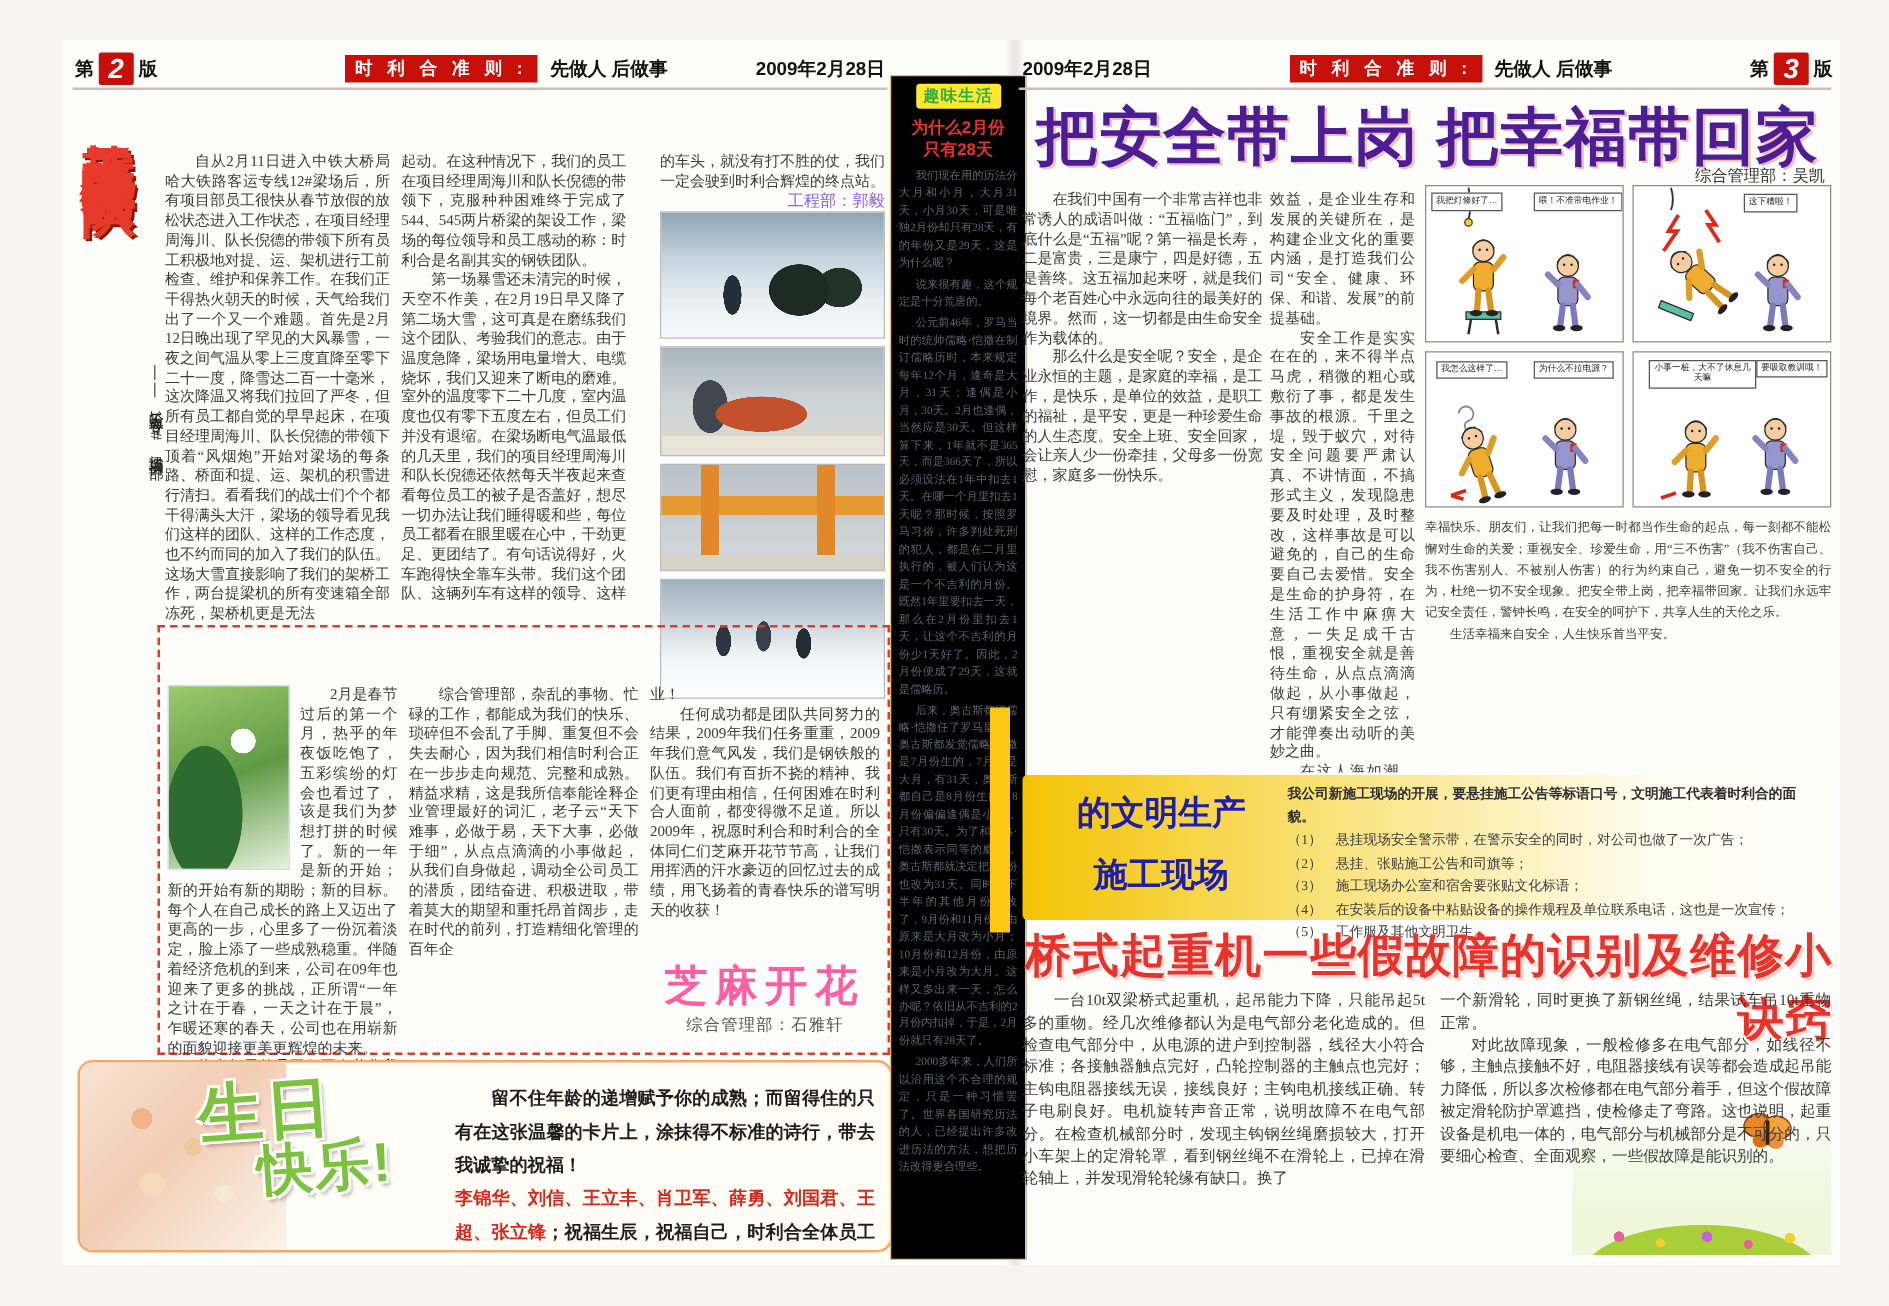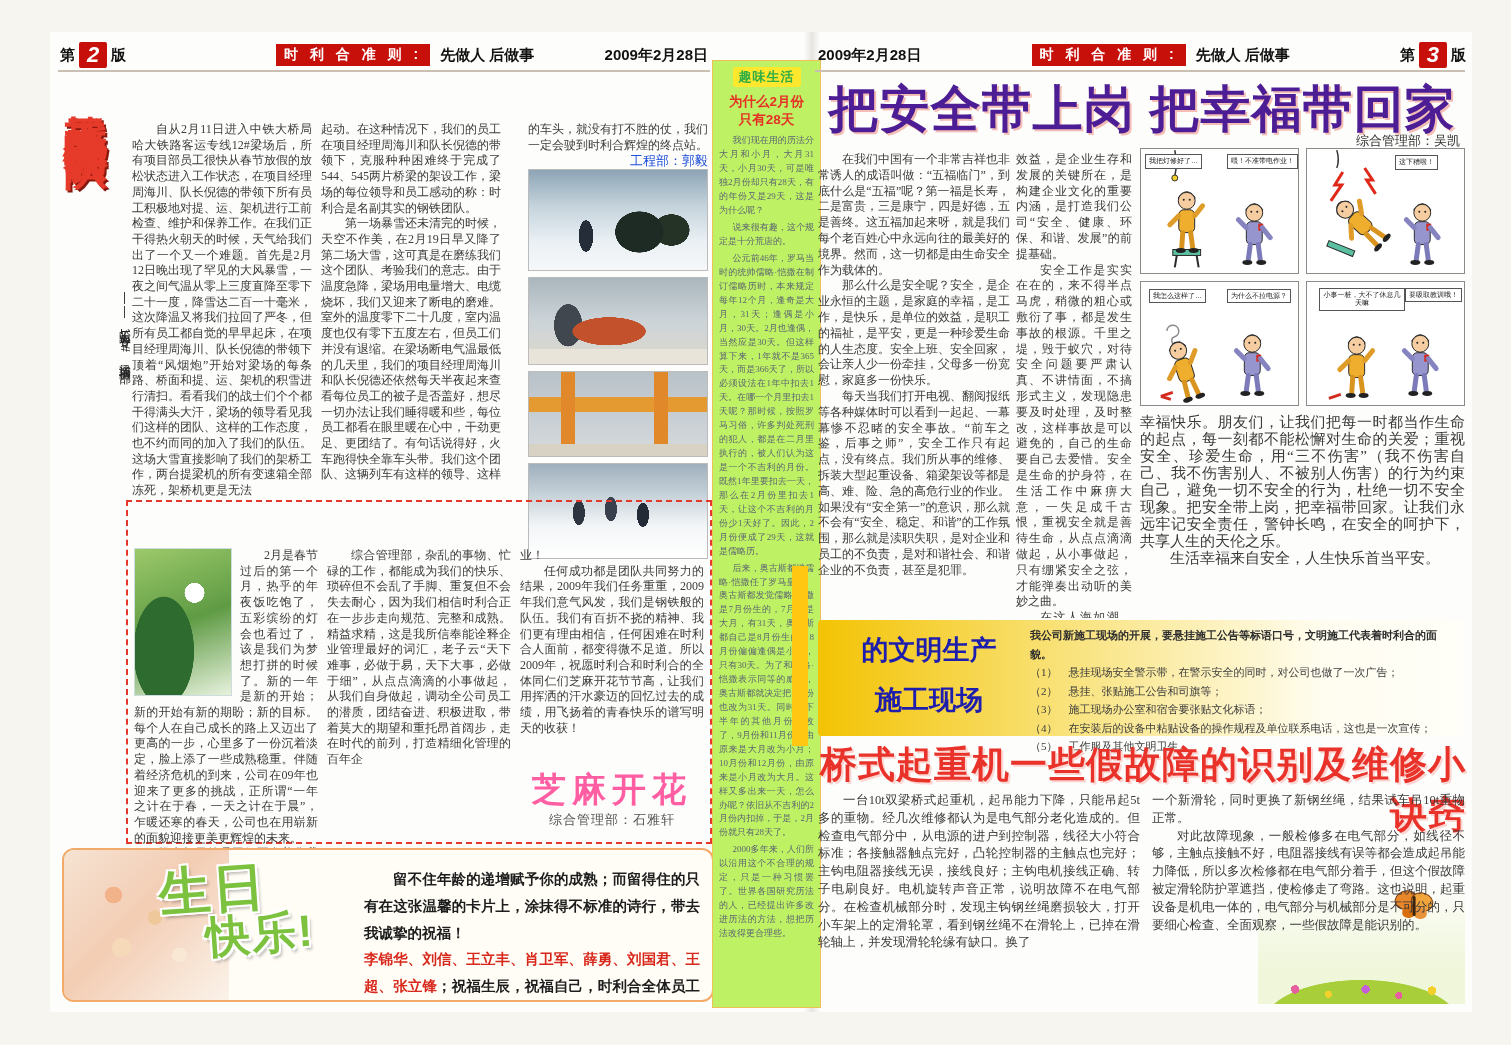--- a/index.html
+++ b/index.html
@@ -20,21 +20,21 @@
   
   .vtitle{position:absolute;left:57px;top:80px;height:450px;writing-mode:vertical-rl;
           font-family:"Liberation Sans","DejaVu Sans",sans-serif;font-weight:900;font-size:44px;
           color:#e63a2a;letter-spacing:4px;text-shadow:2px 2px 0 #87170c;}
   .vsub{position:absolute;left:116px;top:292px;height:240px;writing-mode:vertical-rl;
         font-size:12px;color:#222;letter-spacing:2px;font-family:"Liberation Sans",sans-serif;}
   .cols{position:absolute;display:flex;}
   .col{font-size:12px;line-height:15.7px;text-align:justify;color:#3a3a3a;margin-top:38px;}
   .col p{margin:0;}
   .col p.ind{text-indent:2em;}
-  .byline{text-align:right;font-size:13px;margin:4px 0 8px;color:#1d4ed8;}
+  .byline{text-align:right;font-size:13px;margin:4px 0 8px;color:#8b5cf6;}
   .photo{border:1px solid #bbb;margin-bottom:6px;}
   .ph-snowyard{height:100px;background:
       radial-gradient(ellipse 12px 26px at 32% 66%,#242d38 60%,transparent 61%),
       radial-gradient(ellipse 40px 34px at 62% 62%,#1e2b24 60%,transparent 61%),
       radial-gradient(ellipse 30px 26px at 80% 60%,#253326 60%,transparent 61%),
       linear-gradient(180deg,#8da4b5 0%,#c3d2db 35%,#e9eff3 70%,#f6f8fa 100%);}
   .ph-redmachine{height:86px;background:
       linear-gradient(0deg,#e8e4da 0%,#e8e4da 18%,transparent 18%),
       radial-gradient(ellipse 52px 20px at 45% 62%,#c2512c 70%,transparent 71%),
       radial-gradient(ellipse 20px 30px at 22% 55%,#41474f 70%,transparent 71%),
@@ -70,21 +70,21 @@
         linear-gradient(135deg,#f6e3d2 0%,#f3cdb4 45%,#fbf3ea 100%);}
   .bday-art{position:absolute;left:96px;top:10px;width:200px;font-family:"Liberation Sans",sans-serif;
         font-weight:900;color:#7cc23e;transform:rotate(-4deg);line-height:1.0;
         text-shadow:-2px -2px 0 #fff,2px -2px 0 #fff,-2px 2px 0 #fff,2px 2px 0 #fff,3px 4px 3px rgba(0,0,0,.25);}
   .bday-art .l1{font-size:52px;letter-spacing:2px;}
   .bday-art .l2{font-size:44px;margin-left:44px;letter-spacing:2px;}
   .bday-text{position:absolute;left:300px;top:16px;width:336px;font-size:14.5px;line-height:1.85;
         color:#1d1d1d;text-align:justify;font-weight:600;}
   .bday-text .names{color:#d8281c;font-weight:bold;}
   
-  .midcol{position:absolute;left:712px;top:60px;width:109px;height:948px;background:#bef264;
+  .midcol{position:absolute;left:712px;top:60px;width:109px;height:948px;background:#000000;
           border:1px solid #eec05a;box-sizing:border-box;padding:6px 6px;overflow:hidden;}
   .badge{display:block;margin:0 auto 6px;width:fit-content;background:#ffe72e;color:#2fae46;
          font-family:"Liberation Sans",sans-serif;font-weight:900;font-size:13px;padding:1px 6px;
          border-radius:3px;letter-spacing:1px;}
   .midtitle{color:#e63226;font-weight:900;font-size:13.5px;text-align:center;line-height:1.35;
             font-family:"Liberation Sans",sans-serif;margin-bottom:5px;}
   .midcol p{font-size:9px;line-height:1.55;color:#5d6572;text-align:justify;margin:0 0 3px;text-indent:1.5em;}
   .accentbar{position:absolute;left:792px;top:566px;width:16px;height:180px;background:#ffc612;}
   
   .bighead{position:absolute;left:818px;top:76px;width:648px;text-align:center;
@@ -223,21 +223,20 @@
     <span>版</span>
   </div>
   <div class="rule" style="left:815px;top:70px;width:650px;"></div>
 
   <div class="bighead">把安全带上岗 把幸福带回家</div>
   <div class="bighead-by">综合管理部：吴凯</div>
 
   <div class="rcol" style="left:818px;top:152px;width:192px;">
     <p class="ind">在我们中国有一个非常吉祥也非常诱人的成语叫做：“五福临门”，到底什么是“五福”呢？第一福是长寿，二是富贵，三是康宁，四是好德，五是善终。这五福加起来呀，就是我们每个老百姓心中永远向往的最美好的境界。然而，这一切都是由生命安全作为载体的。</p>
     <p class="ind">那么什么是安全呢？安全，是企业永恒的主题，是家庭的幸福，是工作，是快乐，是单位的效益，是职工的福祉，是平安，更是一种珍爱生命的人生态度。安全上班、安全回家，会让亲人少一份牵挂，父母多一份宽慰，家庭多一份快乐。</p>
-    <p class="ind">每天当我们打开电视、翻阅报纸等各种媒体时可以看到一起起、一幕幕惨不忍睹的安全事故。“前车之鉴，后事之师”，安全工作只有起点，没有终点。我们所从事的维修、拆装大型起重设备、箱梁架设等都是高、难、险、急的高危行业的作业。如果没有“安全第一”的意识，那么就不会有“安全、稳定、和谐”的工作氛围，那么就是渎职失职，是对企业和员工的不负责，是对和谐社会、和谐企业的不负责，甚至是犯罪。</p>
   </div>
   <div class="rcol" style="left:1016px;top:152px;width:116px;height:466px;overflow:hidden;">
     <p>效益，是企业生存和发展的关键所在，是构建企业文化的重要内涵，是打造我们公司“安全、健康、环保、和谐、发展”的前提基础。</p>
     <p class="ind">安全工作是实实在在的，来不得半点马虎，稍微的粗心或敷衍了事，都是发生事故的根源。千里之堤，毁于蚁穴，对待安全问题要严肃认真、不讲情面，不搞形式主义，发现隐患要及时处理，及时整改，这样事故是可以避免的，自己的生命要自己去爱惜。安全是生命的护身符，在生活工作中麻痹大意，一失足成千古恨，重视安全就是善待生命，从点点滴滴做起，从小事做起，只有绷紧安全之弦，才能弹奏出动听的美妙之曲。</p>
     <p class="ind">在这人海如潮、浪漫红尘的现实生活中请问你最需要什么？是金钱美女，还是功名利禄？如果让我来回答，我首先最需要“安全。”因为安全是人生幸福快乐的阶梯，安全是效益的保障，安全工作关系到我们每个人的切身利益，关系到千家万户的</p>
   </div>
 
   <svg width="0" height="0" style="position:absolute" aria-hidden="true">
     <defs>
       <g id="pY">
@@ -310,21 +309,21 @@
       <svg viewBox="0 0 158 122">
         <use href="#pY" transform="translate(50,84)"></use>
         <use href="#pB" transform="translate(114,82)"></use>
         <line x1="22" y1="116" x2="34" y2="112" stroke="#d32b1e" stroke-width="3"></line>
       </svg>
       <div class="bub" style="left:12px;top:6px;max-width:78px;">小事一桩，大不了休息几天嘛</div>
       <div class="bub" style="left:98px;top:6px;">要吸取教训哦！</div>
     </div>
   </div>
 
-  <div class="rcol" style="left:1140px;top:414px;width:325px;font-size:15px;line-height:17px;">
+  <div class="rcol" style="left:1140px;top:414px;width:325px;font-size:10px;line-height:17px;">
     <p>幸福快乐。朋友们，让我们把每一时都当作生命的起点，每一刻都不能松懈对生命的关爱；重视安全、珍爱生命，用“三不伤害”（我不伤害自己、我不伤害别人、不被别人伤害）的行为约束自己，避免一切不安全的行为，杜绝一切不安全现象。把安全带上岗，把幸福带回家。让我们永远牢记安全责任，警钟长鸣，在安全的呵护下，共享人生的天伦之乐。</p>
     <p class="ind">生活幸福来自安全，人生快乐首当平安。</p>
   </div>
 
   <div class="civil">
     <div class="civil-title">
       <div>的文明生产</div>
       <div>施工现场</div>
     </div>
     <div class="civil-body">

